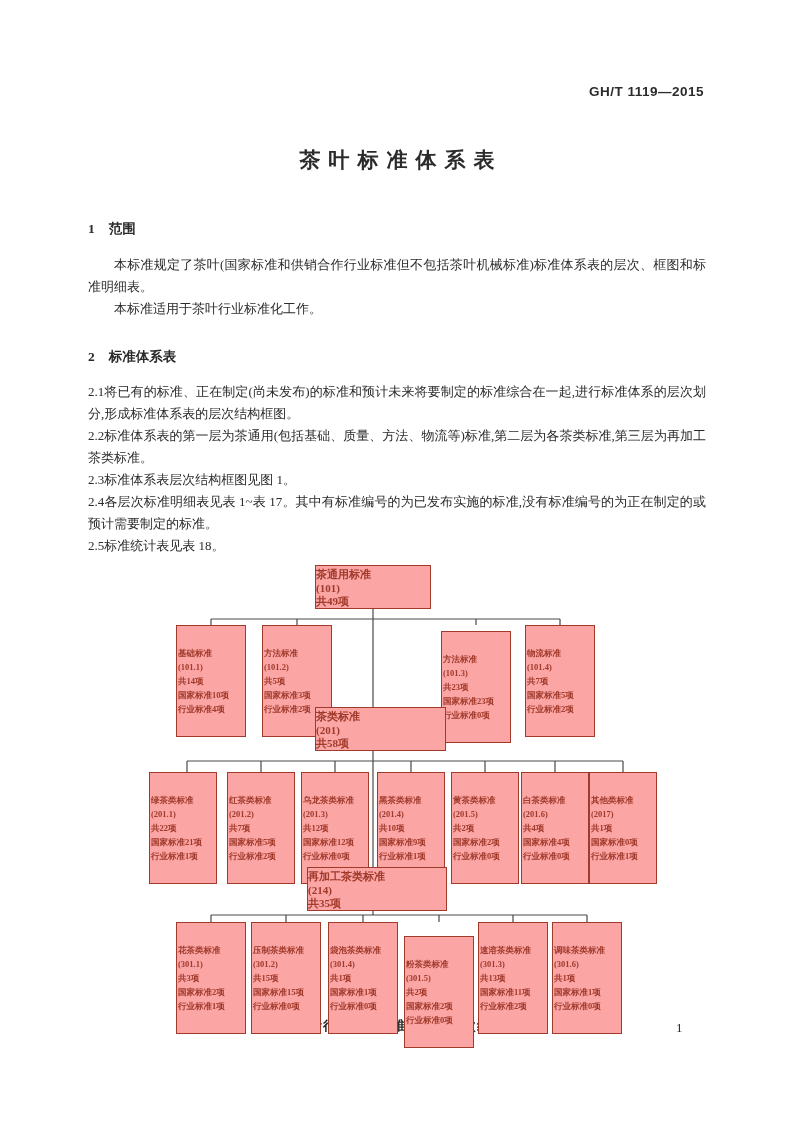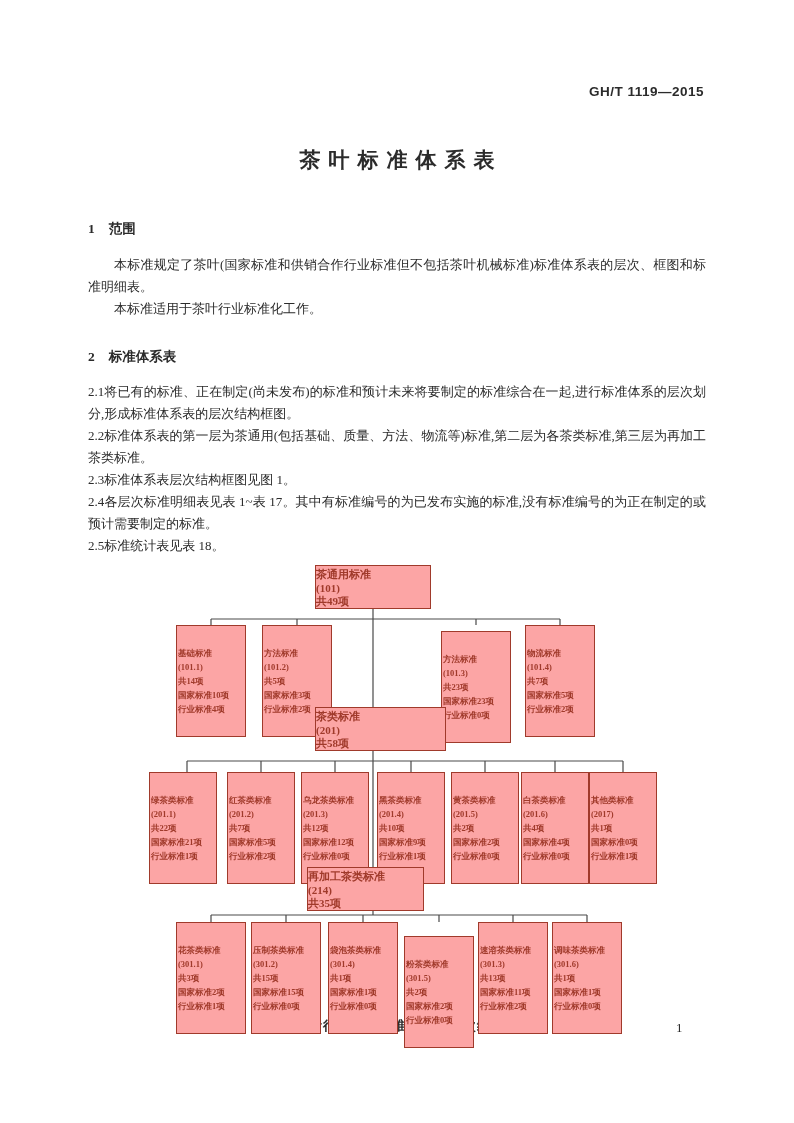--- a/index.html
+++ b/index.html
@@ -188,21 +188,21 @@
           <div>行业标准0项</div>
         </div>
       <div class="dbox child" style="left:514px;top:209px;width:68px">
           <div>其他类标准</div>
           <div>(2017)</div>
           <div>共1项</div>
           <div>国家标准0项</div>
           <div>行业标准1项</div>
         </div>
 
-      <div class="dbox parent" style="left:232px;top:304px;width:117px;height:44px">
+      <div class="dbox parent" style="left:232px;top:304px;width:140px;height:44px">
           <div>再加工茶类标准</div>
           <div>(214)</div>
           <div>共35项</div>
         </div>
 
       <div class="dbox child" style="left:101px;top:359px;width:70px">
           <div>花茶类标准</div>
           <div>(301.1)</div>
           <div>共3项</div>
           <div>国家标准2项</div>

